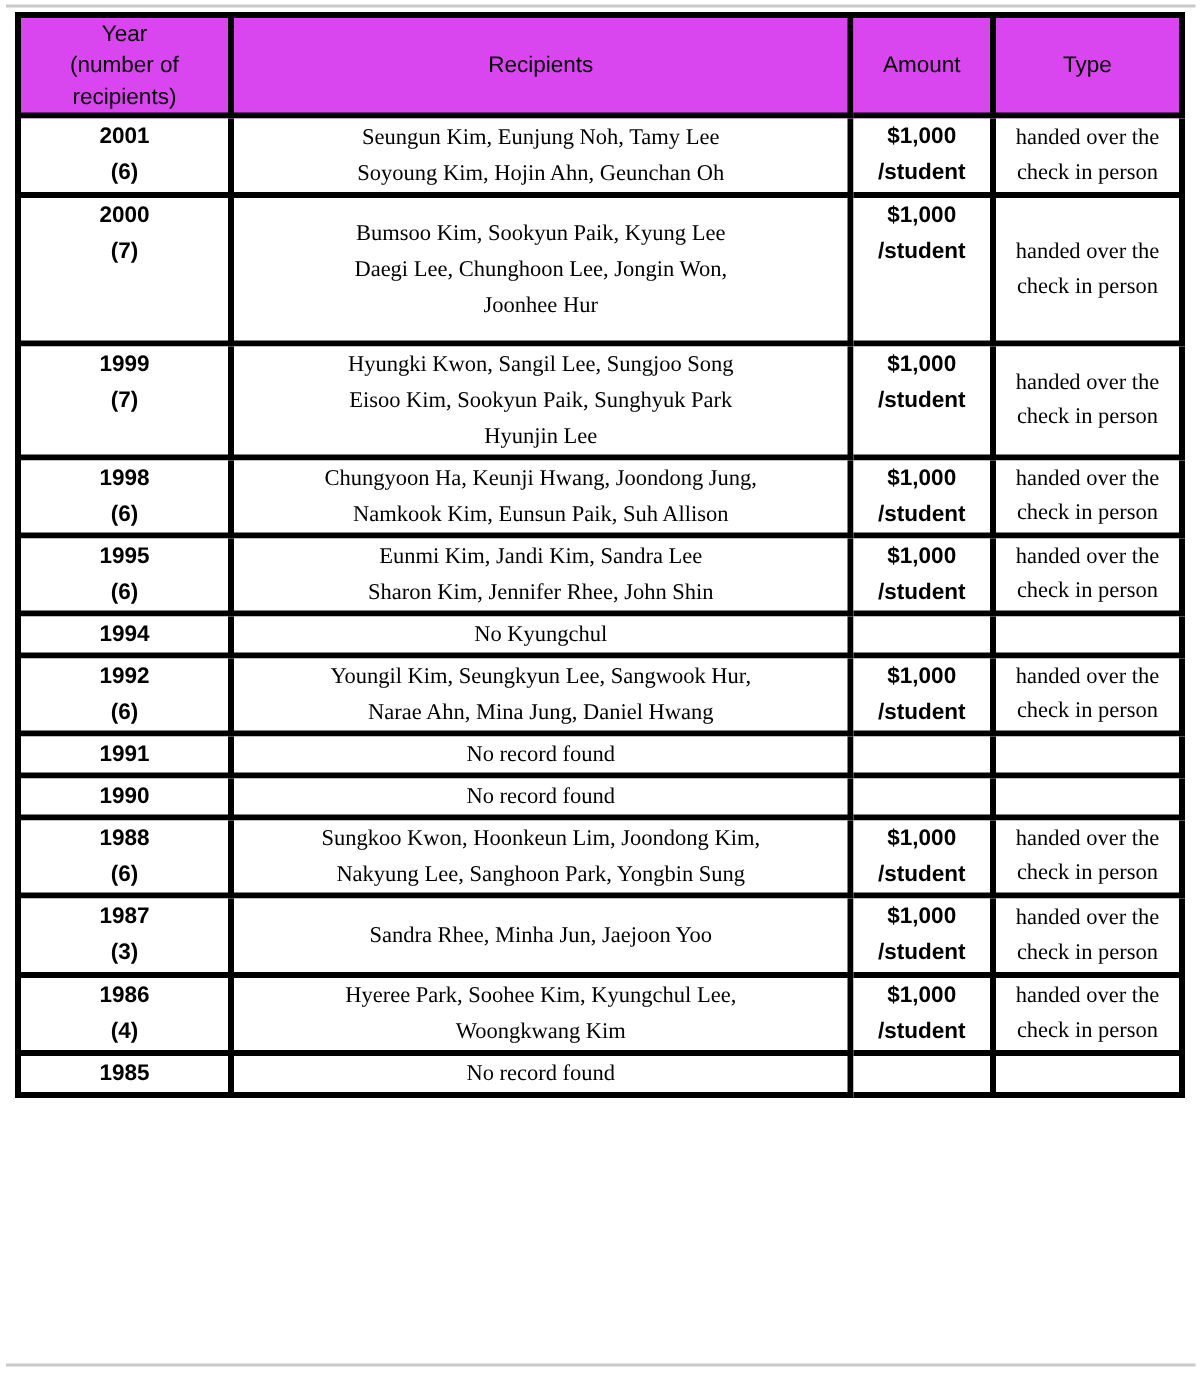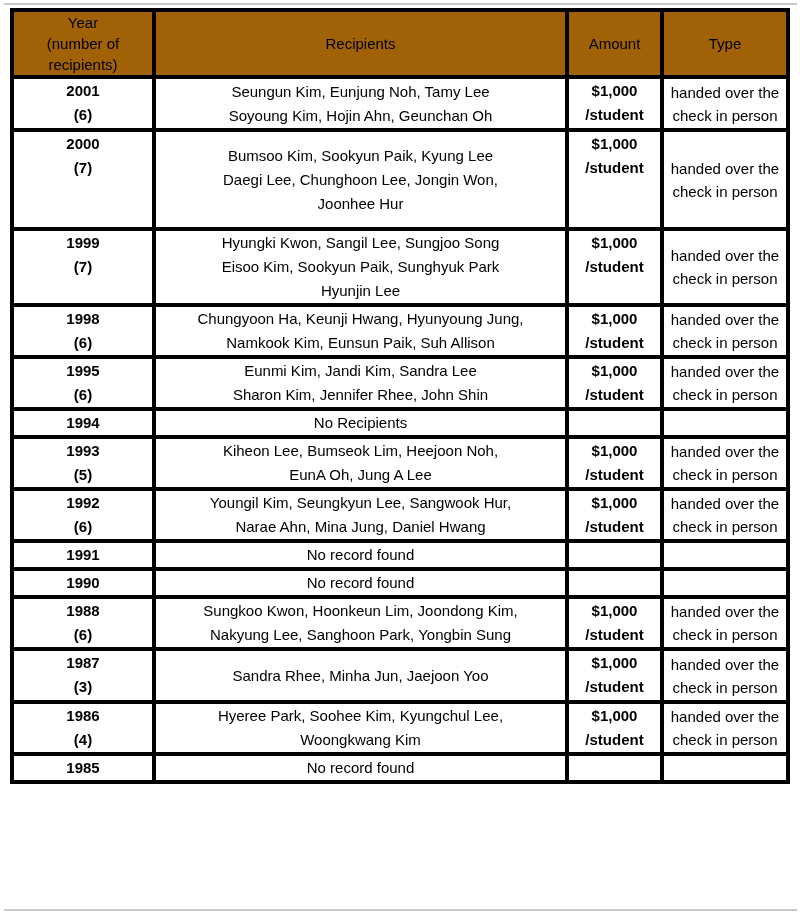--- a/index.html
+++ b/index.html
@@ -40,30 +40,30 @@
   th, td {
     border-right: 4px solid #000000;
     border-bottom: 4px solid #000000;
     padding: 0;
     text-align: center;
     white-space: pre-line;
     overflow: hidden;
     font-weight: normal;
   }
   th {
-    background: #a16207;
+    background: #d946ef;
     line-height: 21px;
     vertical-align: middle;
   }
   td {
     line-height: 24px;
     background: #ffffff;
   }
   td.c-year, td.c-amount { vertical-align: top; font-weight: bold; }
-  td.c-recipients, td.c-type { vertical-align: middle; }
+  td.c-recipients, td.c-type { vertical-align: middle; font-family: Liberation Serif, serif; }
   td.c-type { padding: 0 2px; line-height: 23px; }
 </style>
 </head>
 <body>
 
 <div class="hairline top"></div>
 
 <table class="scholarship">
   <colgroup>
     <col style="width:142px">
@@ -108,52 +108,42 @@
 Eisoo Kim, Sookyun Paik, Sunghyuk Park
 Hyunjin Lee</td>
     <td class="c-amount">$1,000
 /student</td>
     <td class="c-type">handed over the
 check in person</td>
   </tr>
   <tr style="height:39px">
     <td class="c-year">1998
 (6)</td>
-    <td class="c-recipients">Chungyoon Ha, Keunji Hwang, Hyunyoung Jung,
+    <td class="c-recipients">Chungyoon Ha, Keunji Hwang, Joondong Jung,
 Namkook Kim, Eunsun Paik, Suh Allison</td>
     <td class="c-amount">$1,000
 /student</td>
     <td class="c-type">handed over the
 check in person</td>
   </tr>
   <tr style="height:52px">
     <td class="c-year">1995
 (6)</td>
     <td class="c-recipients">Eunmi Kim, Jandi Kim, Sandra Lee
 Sharon Kim, Jennifer Rhee, John Shin</td>
     <td class="c-amount">$1,000
 /student</td>
     <td class="c-type">handed over the
 check in person</td>
   </tr>
   <tr style="height:26px">
     <td class="c-year">1994</td>
-    <td class="c-recipients">No Recipients</td>
-    <td class="c-amount"></td>
-    <td class="c-type"></td>
-  </tr>
-  <tr style="height:52px">
-    <td class="c-year">1993
-(5)</td>
-    <td class="c-recipients">Kiheon Lee, Bumseok Lim, Heejoon Noh,
-EunA Oh, Jung A Lee</td>
-    <td class="c-amount">$1,000
-/student</td>
-    <td class="c-type">handed over the
-check in person</td>
+    <td class="c-recipients">No Kyungchul</td>
+    <td class="c-amount"></td>
+    <td class="c-type"></td>
   </tr>
   <tr style="height:52px">
     <td class="c-year">1992
 (6)</td>
     <td class="c-recipients">Youngil Kim, Seungkyun Lee, Sangwook Hur,
 Narae Ahn, Mina Jung, Daniel Hwang</td>
     <td class="c-amount">$1,000
 /student</td>
     <td class="c-type">handed over the
 check in person</td>

